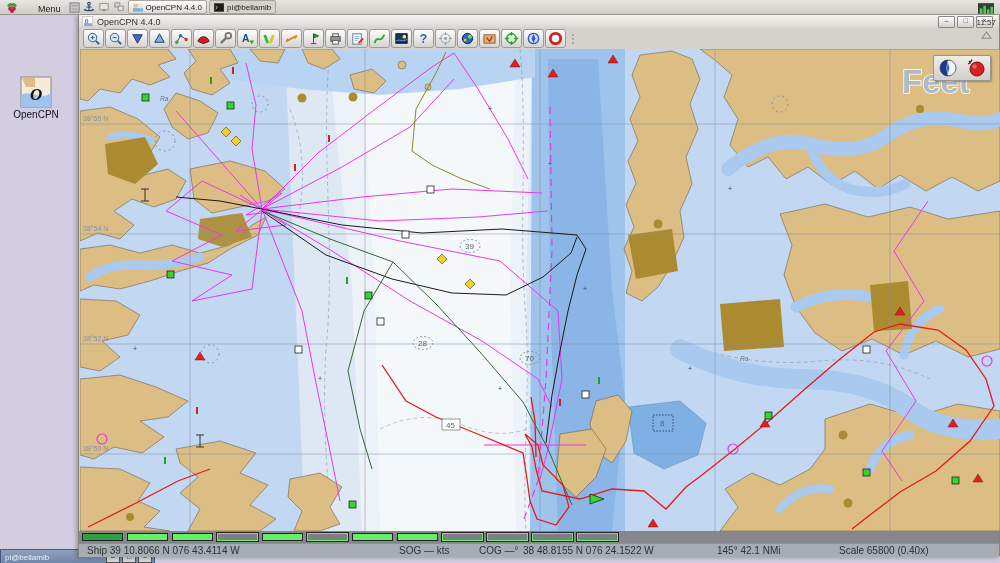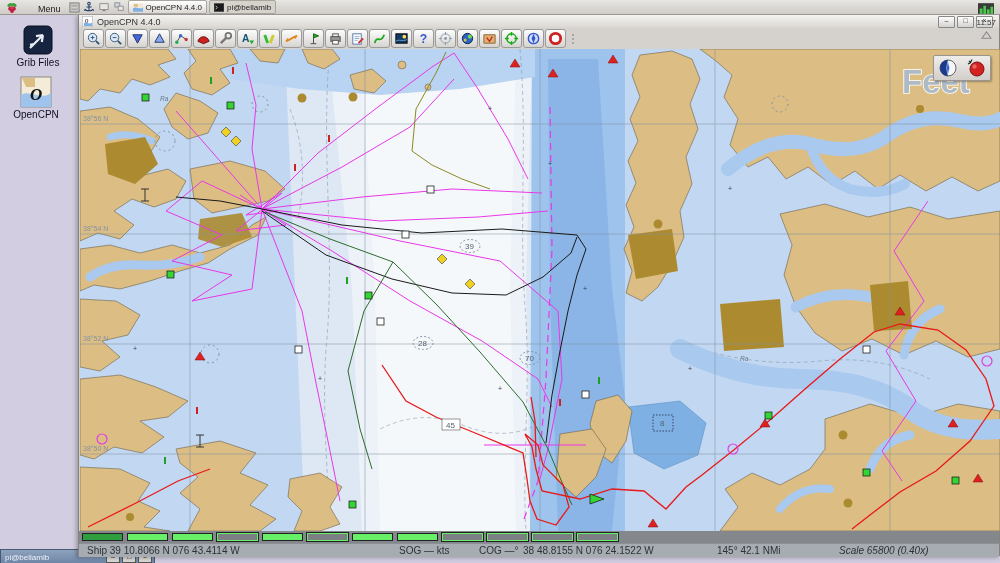--- a/index.html
+++ b/index.html
@@ -136,27 +136,20 @@
         <rect x="10" y="7" width="3" height="5" fill="#4cc94c"></rect>
           <rect x="14" y="4" width="3" height="8" fill="#4cc94c"></rect>
       </svg>
       <span id="clock">11:57</span>
       <svg width="11" height="10" viewBox="0 0 12 11">
         <path d="M6,1 L11,8 H1 Z" fill="none" stroke="#8a8a8a" stroke-width="1.2"></path>
       </svg>
     </div>
   </div>
 
-  <div class="dicon" style="left:6px;top:24px;">
-    <svg width="32" height="32" viewBox="0 0 32 32">
-      <rect x="2" y="2" width="28" height="28" rx="5" fill="#16243f" stroke="#0a1020"></rect>
-      <path d="M8,24 L21,11 M21,11 l-7,1.2 M21,11 l-1.2,7 M12,20 l-4,.8" stroke="#e8ecf4" stroke-width="2.2" fill="none"></path>
-    </svg>
-    <div>Grib Files</div>
-  </div>
   <div class="dicon" style="left:4px;top:76px;">
     <svg width="32" height="32" viewBox="0 0 32 32">
       <rect x="1" y="1" width="30" height="30" fill="#f4ecd8" stroke="#8a877f"></rect>
       <path d="M1,19 C9,13 21,25 31,17 L31,31 L1,31 Z" fill="#9ec4ed"></path>
       <path d="M2,2 h13 v9 h-9 z" fill="#dcbd84"></path>
       <text x="10" y="24" font-size="17" font-weight="bold" font-style="italic" fill="#111" font-family="Liberation Serif, serif">O</text>
     </svg>
     <div>OpenCPN</div>
   </div>
 
@@ -584,16 +577,16 @@
         <div class="cbcell outline"></div>
         <div class="cbcell outline"></div>
       </div>
 
     <div id="statusbar">
       <span style="left:8px;">Ship 39 10.8066 N   076 43.4114 W</span>
       <span style="left:320px;">SOG — kts</span>
       <span style="left:400px;">COG —°</span>
       <span style="left:444px;text-align:center;">38 48.8155 N   076 24.1522 W</span>
       <span style="left:638px;">145°  42.1 NMi</span>
-      <span style="left:760px;font-style:italic;">Scale 65800 (0.40x)</span>
+      <span style="left:760px;">Scale 65800 (0.40x)</span>
     </div>
   </div>
 </div>
 
 </body></html>

